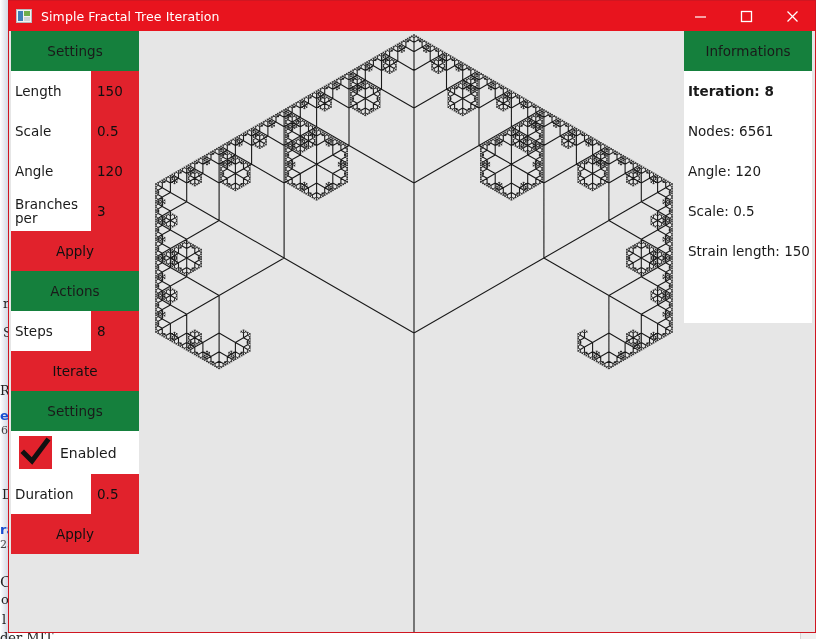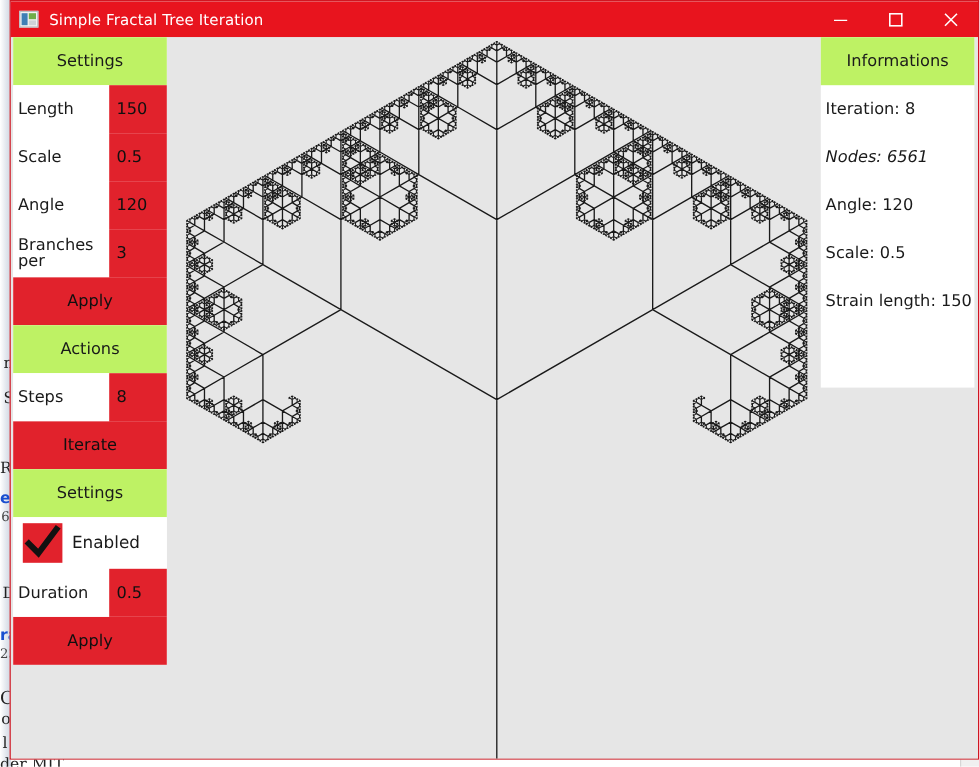--- a/index.html
+++ b/index.html
@@ -127,21 +127,21 @@
   
   .panel {
     position: absolute;
     background: #ffffff;
     font-family: "DejaVu Sans", sans-serif;
   }
   .panel-title {
     text-align: center;
     font-size: 13.5px;
     color: #1a1a1a;
-    background: #bef264;
+    background: #15803d;
     line-height: 1;
   }
   .row {
     display: flex;
     width: 100%;
     align-items: center;
   }
   .row .label {
     background: #ffffff;
     color: #1a1a1a;
@@ -313,21 +313,21 @@
           <div class="label" style="width: 80px; height: 40px;">Duration</div>
           <div class="value" style="width: 48px; height: 40px;">0.5</div>
         </div>
       </div>
     <div class="btn-wide" style="height:40px;">Apply</div>
   </div>
 
   <div id="info-panel" style="left:675px; top:30px; width:128px; height:292px;">
     <div class="panel-title" style="height:40px; line-height:40px;">Informations</div>
     <div id="info-lines">
-        <div class="info-line" style="height: 40px; line-height: 40px;">Iteration: 8</div>
-        <div class="info-line" style="height: 40px; line-height: 40px; font-style: italic;">Nodes: 6561</div>
+        <div class="info-line" style="height: 40px; line-height: 40px; font-weight: bold;">Iteration: 8</div>
+        <div class="info-line" style="height: 40px; line-height: 40px;">Nodes: 6561</div>
         <div class="info-line" style="height: 40px; line-height: 40px;">Angle: 120</div>
         <div class="info-line" style="height: 40px; line-height: 40px;">Scale: 0.5</div>
         <div class="info-line" style="height: 40px; line-height: 40px;">Strain length: 150</div>
       </div>
   </div>
 
 </div>
 
 </body></html>

